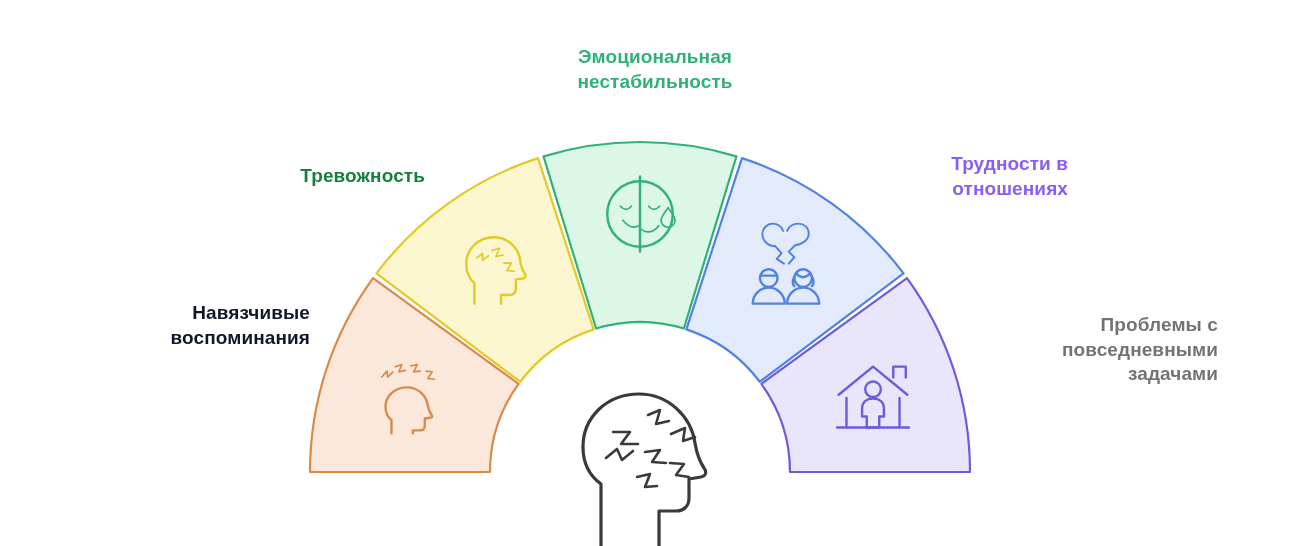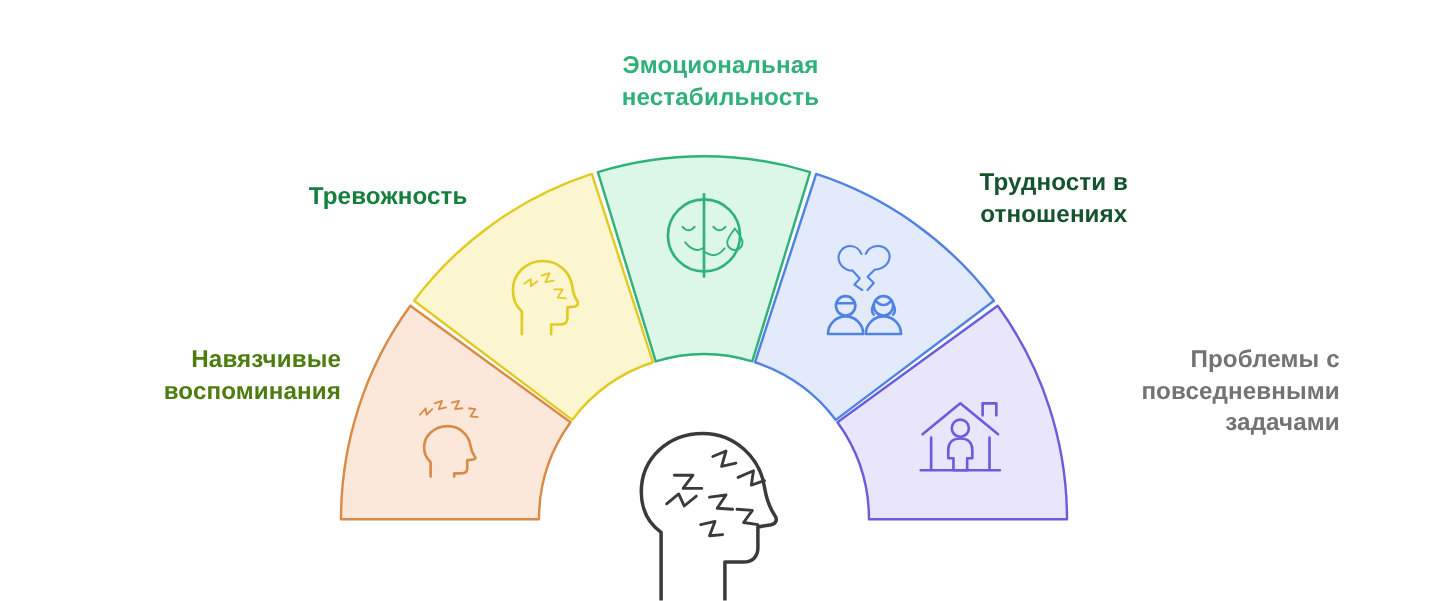--- a/index.html
+++ b/index.html
@@ -7,29 +7,29 @@
     width:1300px;height:546px;
     background:#ffffff;
     font-family:"Liberation Sans","DejaVu Sans",sans-serif;
     overflow:hidden;position:relative;
   }
   #stage{position:absolute;inset:0;width:1300px;height:546px;}
   svg.fan{position:absolute;left:0;top:0;width:1300px;height:546px;}
   .seg-label{
     position:absolute;
     font-weight:bold;
-    font-size:22px;
+    font-size:19px;
     line-height:1.3;
     letter-spacing:.1px;
     white-space:pre-line;
   }
   .lbl-green {left:545px; top:45px;  width:220px; text-align:center; color:#2fb179;}
   .lbl-yellow{left:185px; top:164px; width:240px; text-align:right;  color:#15803d;}
-  .lbl-orange{left:120px; top:313px; width:190px; text-align:right;  color:#4d7c0f;}
-  .lbl-blue  {left:848px; top:152px; width:220px; text-align:center;   color:#14532d;}
+  .lbl-orange{left:120px; top:301px; width:190px; text-align:right;  color:#0f172a;}
+  .lbl-blue  {left:848px; top:152px; width:220px; text-align:right;   color:#8b5cf6;}
   .lbl-purple{left:988px; top:313px; width:230px; text-align:right;   color:#737373;}
 </style>
 </head>
 <body>
 
 <div id="stage">
 
   <svg class="fan" viewBox="0 0 1300 546">
     <g id="segments">
         <g>

